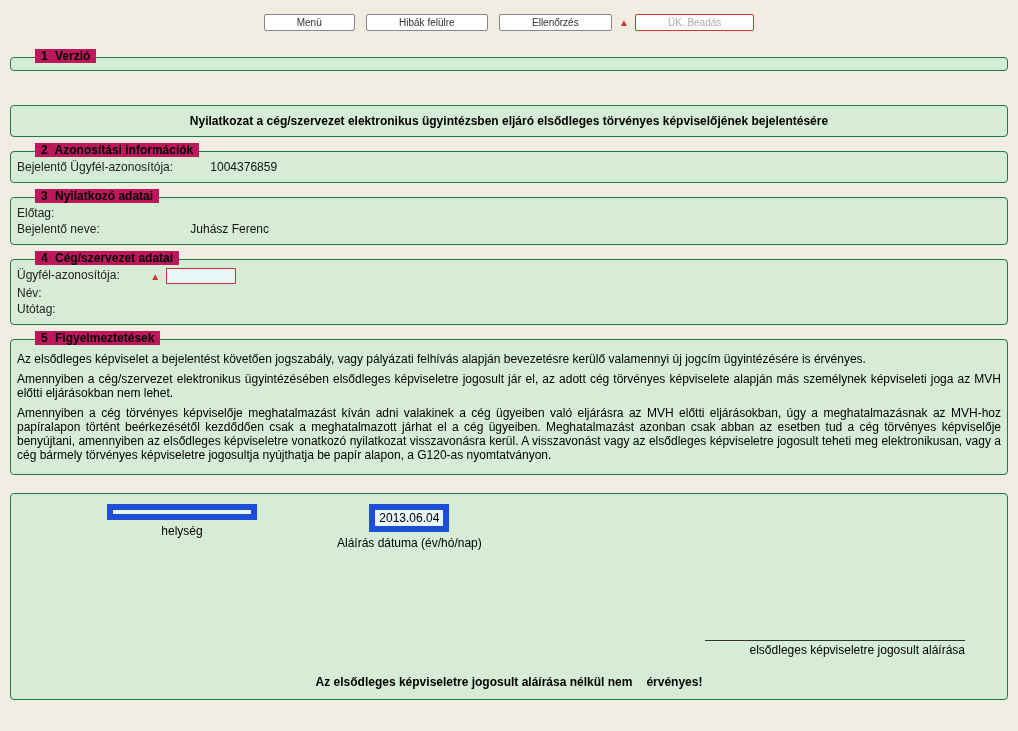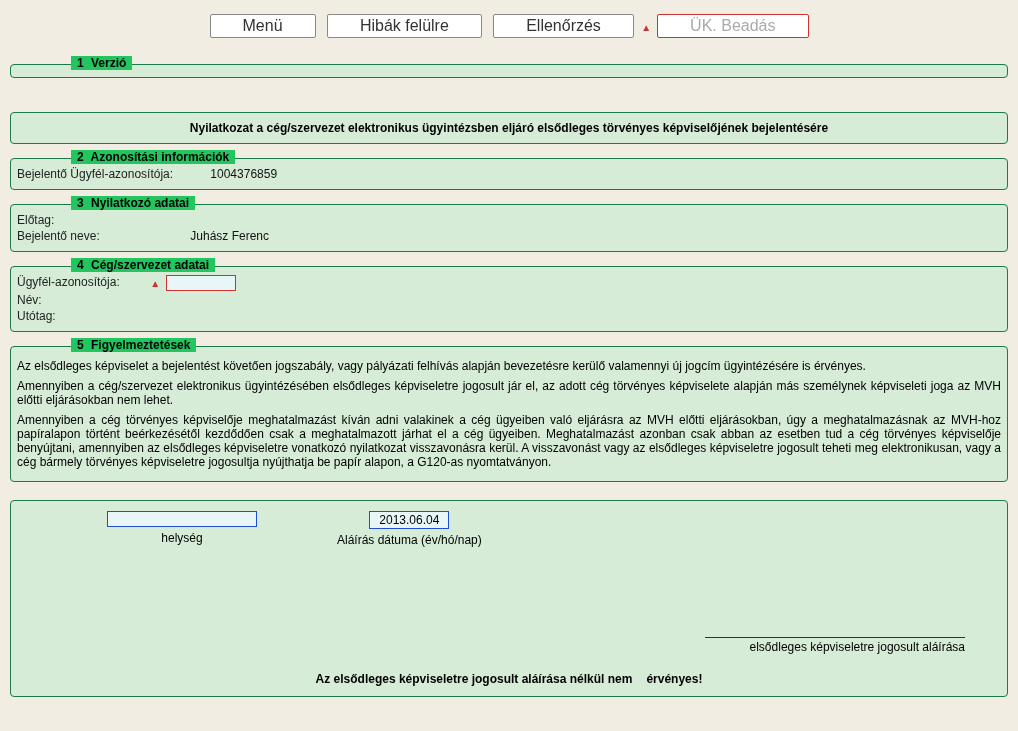--- a/index.html
+++ b/index.html
@@ -16,21 +16,21 @@
       padding: 6px 0 12px 0;
     }
     .btn {
       display: inline-block;
       min-width: 90px;
       padding: 2px 32px;
       margin: 0 4px;
       background: #fff;
       border: 1px solid #888;
       border-radius: 2px;
-      font-size: 16px;
+      font-size: 10px;
       cursor: pointer;
       color: #333;
     }
     .btn.disabled {
       color: #aaa;
       border-color: #c33;
       cursor: default;
     }
     .warn-icon {
       display: inline-block;
@@ -44,45 +44,44 @@
       border: 1px solid #1a7a4a;
       border-radius: 4px;
       background: #d6ecd6;
       margin: 14px 2px 4px 2px;
       padding: 6px 6px;
     }
     .legend {
       position: absolute;
       top: -9px;
       left: 24px;
-      background: #22c55e;
+      background: #be185d;
       padding: 0 6px;
       font-weight: bold;
       font-size: 12px;
       color: #000;
-      margin-left: 36px;
     }
     .legend .num {
       display: inline-block;
       margin-right: 4px;
     }
     .row { margin: 2px 0; }
     .lbl {
       display: inline-block;
       min-width: 170px;
       color: #222;
     }
     .val {
       display: inline-block;
       color: #111;
     }
     .input-text {
       display: inline-block;
       background: #e8f6f8;
-      border: 1px solid #1d4ed8;
+      border: 6px solid #1d4ed8;
       padding: 1px 4px;
       min-width: 70px;
       min-height: 16px;
       vertical-align: middle;
     }
     .input-text.err { border: 1px solid #c33; }
     .wide { min-width: 150px; }
     .title-block {
       border: 1px solid #1a7a4a;
       border-radius: 4px;

